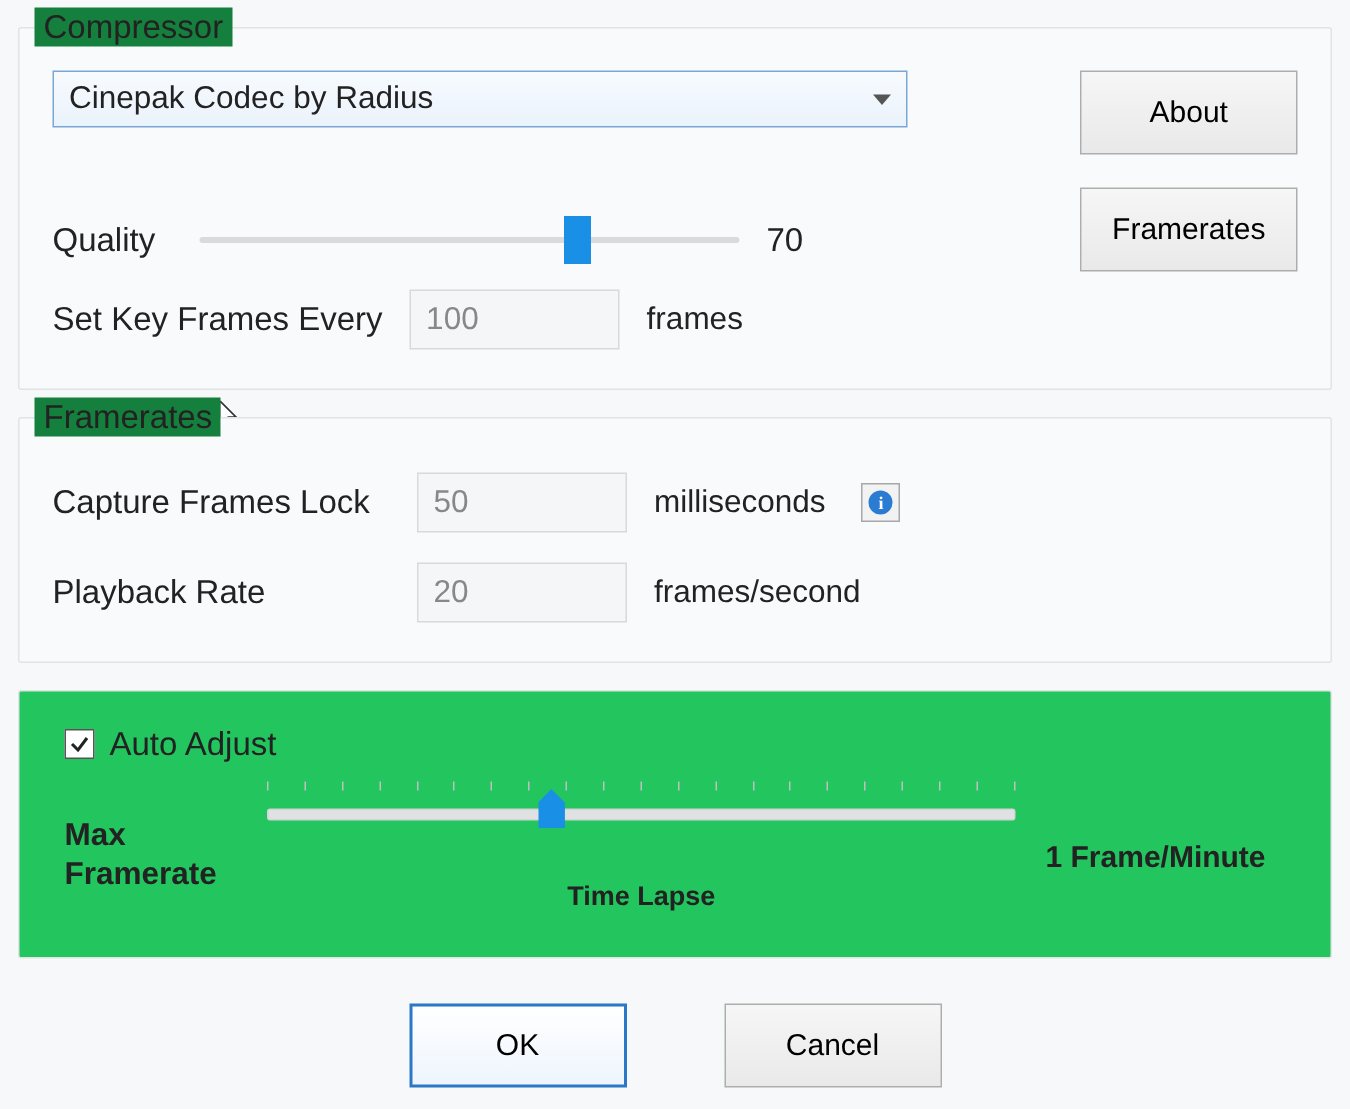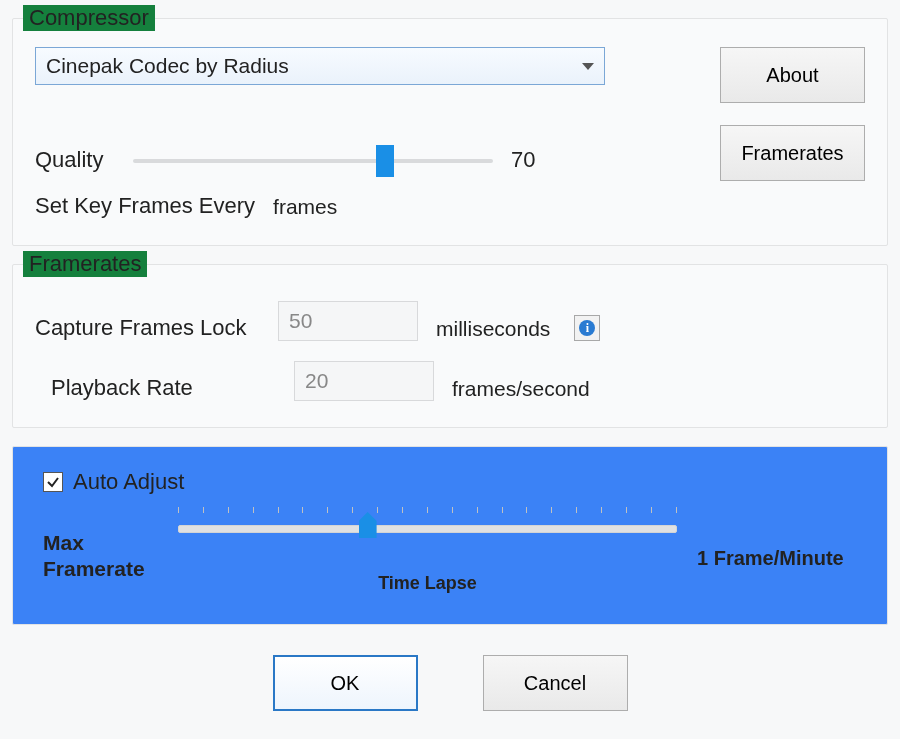--- a/index.html
+++ b/index.html
@@ -27,21 +27,21 @@
       position: absolute;
       top: -14px;
       left: 10px;
       padding: 0 6px;
       background: #15803d;
       font-size: 22px;
     }
 
     .row {
       display: flex;
-      align-items: flex-end;
+      align-items: center;
       gap: 18px;
       margin-top: 20px;
     }
     .row:first-of-type { margin-top: 18px; }
     .label { min-width: 205px; font-size: 22px; }
     .label-sm { min-width: 205px; font-size: 22px; }
 
     
     .combo {
       display: flex;
@@ -128,21 +128,21 @@
       background: #2a7bd2;
       color: #fff; font-size: 12px; font-weight: bold;
       display: flex; align-items: center; justify-content: center;
       font-family: Georgia, serif;
     }
 
     
     .group2 {
       border: 1px solid #e2e3e4;
       border-radius: 2px;
-      background: #3b82f6;
+      background: #22c55e;
       padding: 22px 30px 30px 30px;
       margin-top: 18px;
     }
     .checkrow {
       display: flex;
       justify-content: space-between;
       align-items: center;
     }
     .check {
       display: flex; align-items: center; gap: 10px;
@@ -255,20 +255,21 @@
       <div class="label" style="min-width:80px;">Quality</div>
       <div class="slider-wrap">
         <div class="slider-track"></div>
         <div class="slider-thumb" id="quality-thumb" style="left: 70%;"></div>
       </div>
       <div class="slider-value">70</div>
     </div>
 
     <div class="row">
       <div class="label-sm">Set Key Frames Every</div>
+      <input class="numbox" disabled="" value="100" style="">
       <div class="unit">frames</div>
     </div>
 
     <svg class="cursor-ptr" style="left:133px; top:248px;" viewBox="0 0 12 18">
       <path d="M0 0 L0 14 L3 11 L5.5 16 L8 15 L5.5 10 L10 10 Z" fill="#fff" stroke="#333" stroke-width="1"></path>
     </svg>
   </div>
 
   <div class="group">
     <div class="group-title">Framerates</div>
@@ -276,21 +277,21 @@
     <div class="row" style="margin-top:8px;">
       <div class="label-sm" style="min-width:225px;">Capture Frames Lock</div>
       <input class="numbox" disabled="" value="50" style="">
       <div class="unit">milliseconds</div>
       <span class="info-badge">
           <span class="dot">i</span>
         </span>
     </div>
 
     <div class="row">
-      <div class="label-sm" style="min-width:225px;margin-left:16px;">Playback Rate</div>
+      <div class="label-sm" style="min-width:225px;">Playback Rate</div>
       <input class="numbox" disabled="" value="20" style="">
       <div class="unit">frames/second</div>
     </div>
   </div>
 
   <div class="group2">
     <div class="checkrow">
       <div class="check">
         <span class="cbox">
           <svg viewBox="0 0 14 14">

